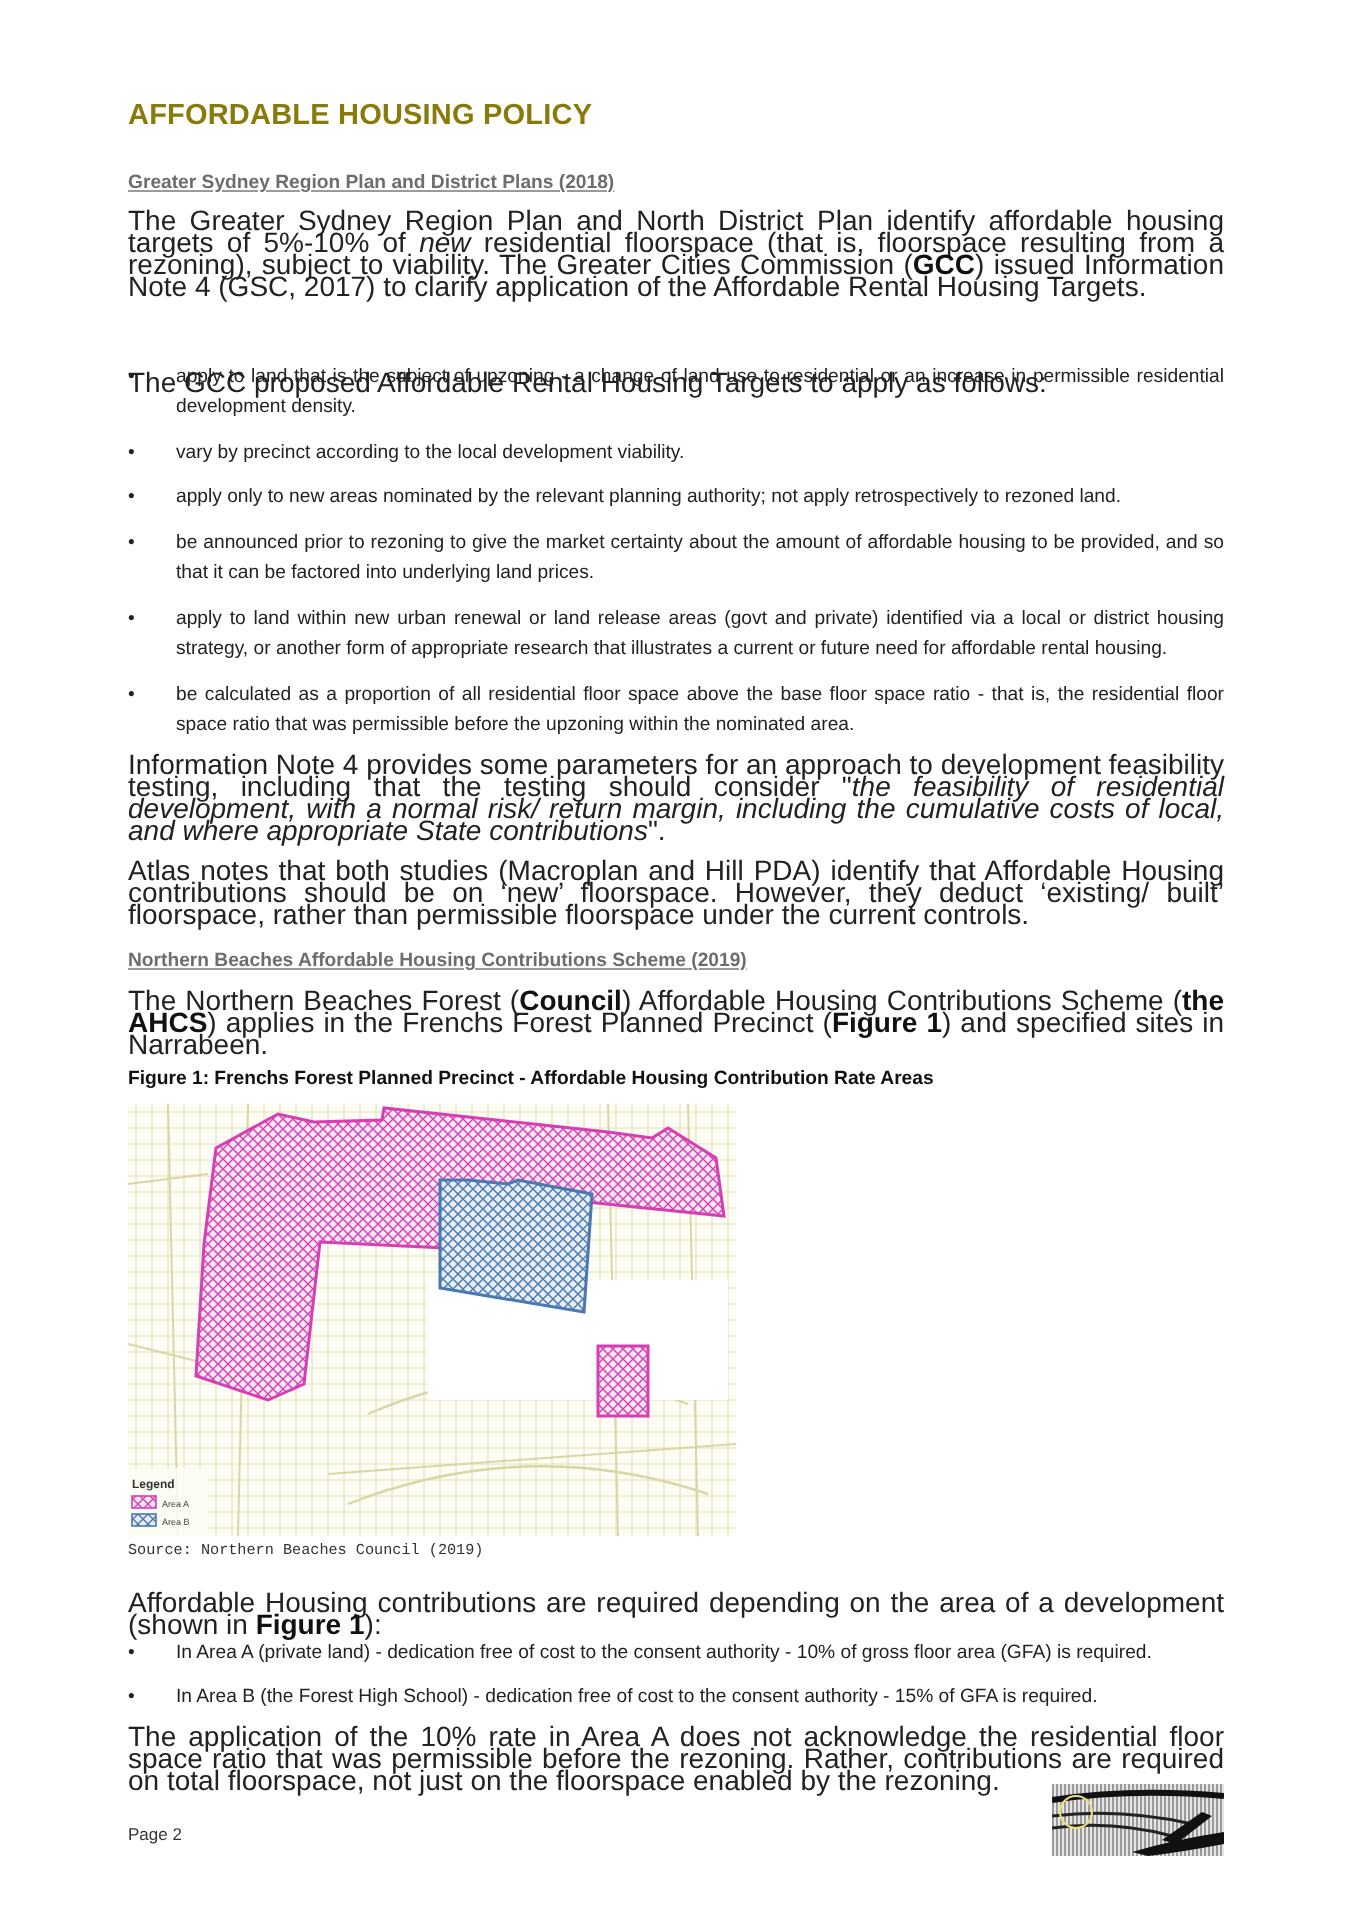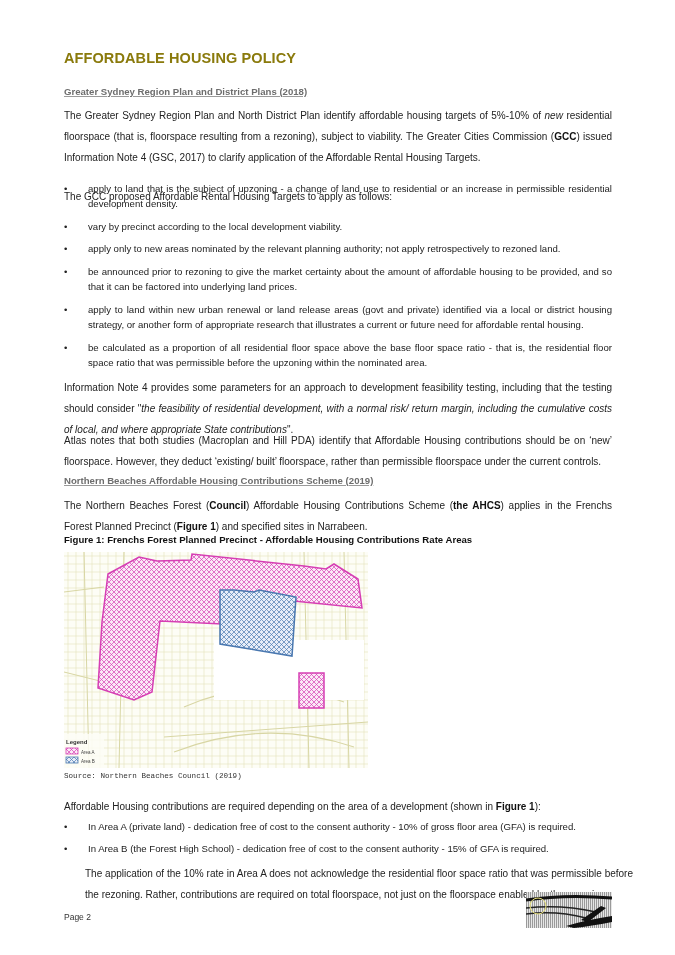--- a/index.html
+++ b/index.html
@@ -10,22 +10,22 @@
     .page { position: absolute; left: 64px; top: 0; width: 548px; }
     .h1 {
       position: absolute; top: 50px; left: 0;
       font-size: 14.5px; font-weight: bold; color: #8a7a0c; letter-spacing: 0.1px;
     }
     .h2 {
       position: absolute; left: 0; font-size: 9.6px; font-weight: bold;
       color: #6d6d6d; text-decoration: underline; text-decoration-color: #9a9a9a;
     }
     .p {
-      position: absolute; left: 0; width: 548px; font-size: 10px;
-      line-height: 21px; text-align: justify; margin: 0;
+      position: absolute; left: 0; width: 548px; font-size: 14px;
+      line-height: 11px; text-align: justify; margin: 0;
     }
     .bullet {
       position: absolute; left: 0; width: 548px; font-size: 9.6px; line-height: 15.2px;
     }
     .bullet .dot { position: absolute; left: 0; top: 0; width: 10px; }
     .bullet .txt { position: absolute; left: 24px; width: 524px; text-align: justify; }
     .fig-title { position: absolute; left: 0; font-size: 9.6px; font-weight: bold; color: #111; }
     .map {
       position: absolute; left: 0; top: 552px; width: 304px; height: 216px;
       background: #fdfdf6; overflow: hidden;
@@ -81,21 +81,21 @@
   </p>
 
   <p class="p" style="top:430px;">Atlas notes that both studies (Macroplan and Hill PDA) identify that Affordable Housing contributions should be on ‘new’ floorspace. However, they deduct ‘existing/ built’ floorspace, rather than permissible floorspace under the current controls.</p>
 
   <div class="h2" style="top:475px;">Northern Beaches Affordable Housing Contributions Scheme (2019)</div>
 
   <p class="p" style="top:495px;">
     <span>The Northern Beaches Forest (</span><b>Council</b><span>) Affordable Housing Contributions Scheme (</span><b>the AHCS</b><span>) applies in the Frenchs Forest Planned Precinct (</span><b>Figure 1</b><span>) and specified sites in Narrabeen.</span>
   </p>
 
-  <div class="fig-title" style="top:534px;">Figure 1: Frenchs Forest Planned Precinct - Affordable Housing Contributions Rate Areas</div>
+  <div class="fig-title" style="top:534px;">Figure 1: Frenchs Forest Planned Precinct - Affordable Housing Contribution Rate Areas</div>
 
   <div class="map">
     <svg width="304" height="216" viewBox="0 0 304 216">
       <defs>
         <pattern id="hatchA" width="5" height="5" patternUnits="userSpaceOnUse">
           <rect width="5" height="5" fill="#fbe8f6"></rect>
           <path d="M0,0 L5,5 M5,0 L0,5" stroke="#d63fb4" stroke-width="0.7"></path>
         </pattern>
         <pattern id="hatchB" width="5" height="5" patternUnits="userSpaceOnUse">
           <rect width="5" height="5" fill="#e7eef8"></rect>
@@ -129,21 +129,21 @@
 
   <div class="bullet" style="top:819px;">
     <span class="dot">•</span>
     <span class="txt">In Area A (private land) - dedication free of cost to the consent authority - 10% of gross floor area (GFA) is required.</span>
   </div>
   <div class="bullet" style="top:841px;">
     <span class="dot">•</span>
     <span class="txt">In Area B (the Forest High School) - dedication free of cost to the consent authority - 15% of GFA is required.</span>
   </div>
 
-  <p class="p" style="top:863px;margin-left:21px;">The application of the 10% rate in Area A does not acknowledge the residential floor space ratio that was permissible before the rezoning. Rather, contributions are required on total floorspace, not just on the floorspace enabled by the rezoning.</p>
+  <p class="p" style="top:863px;">The application of the 10% rate in Area A does not acknowledge the residential floor space ratio that was permissible before the rezoning. Rather, contributions are required on total floorspace, not just on the floorspace enabled by the rezoning.</p>
 
   <div class="footer">Page 2</div>
 
   <div class="logo">
     <svg width="86" height="36" viewBox="0 0 86 36">
       <defs>
         <pattern id="vstripes" width="2" height="2" patternUnits="userSpaceOnUse">
           <rect width="1" height="2" fill="#9a9a9a"></rect>
           <rect x="1" width="1" height="2" fill="#e6e6e6"></rect>
         </pattern>

